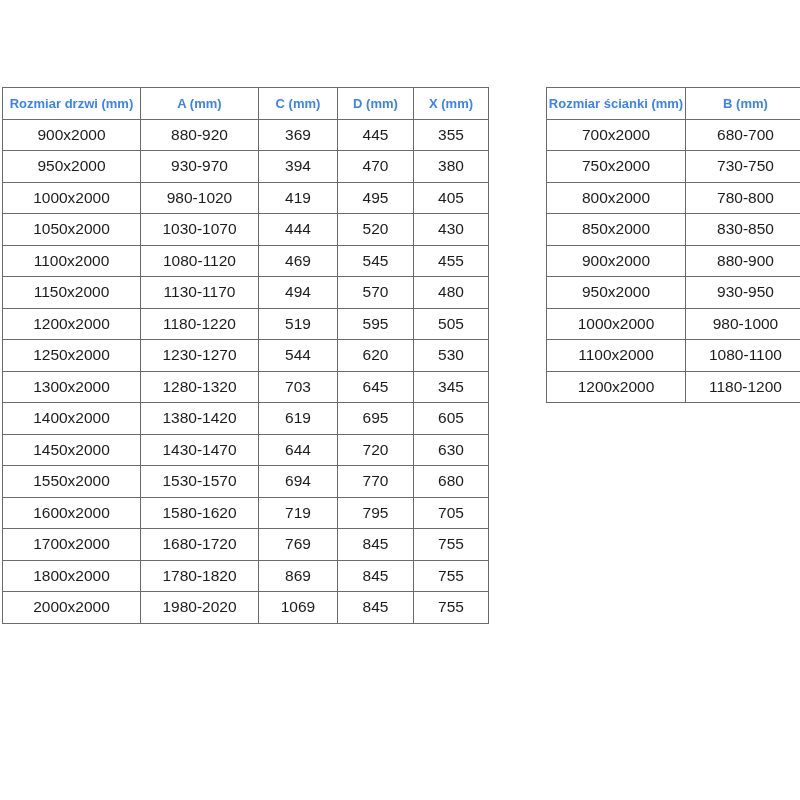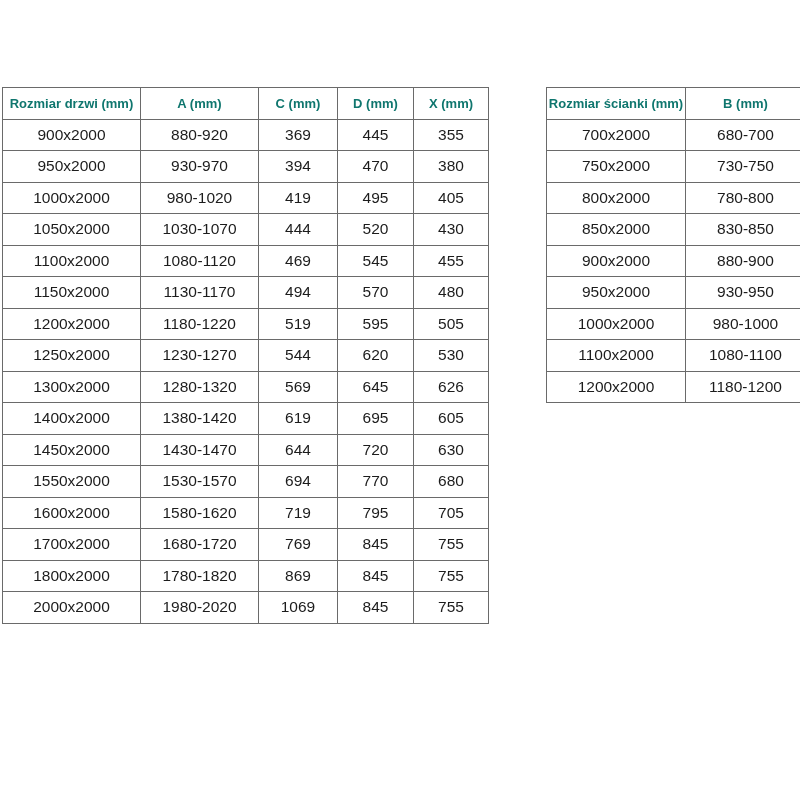--- a/index.html
+++ b/index.html
@@ -35,21 +35,21 @@
     text-align: center;
     vertical-align: middle;
     padding: 0;
     height: 30.5px;
     white-space: nowrap;
     overflow: hidden;
   }
   th {
     font-size: 13px;
     font-weight: bold;
-    color: #0f766e;
+    color: #3b82f6;
   }
   td {
     font-size: 15.5px;
     font-weight: normal;
     color: #1c1c1c;
   }
 </style>
 </head>
 <body>
 
@@ -123,23 +123,23 @@
       <tr>
         <td>1250x2000</td>
         <td>1230-1270</td>
         <td>544</td>
         <td>620</td>
         <td>530</td>
       </tr>
       <tr>
         <td>1300x2000</td>
         <td>1280-1320</td>
-        <td>569</td>
+        <td>703</td>
         <td>645</td>
-        <td>626</td>
+        <td>345</td>
       </tr>
       <tr>
         <td>1400x2000</td>
         <td>1380-1420</td>
         <td>619</td>
         <td>695</td>
         <td>605</td>
       </tr>
       <tr>
         <td>1450x2000</td>

